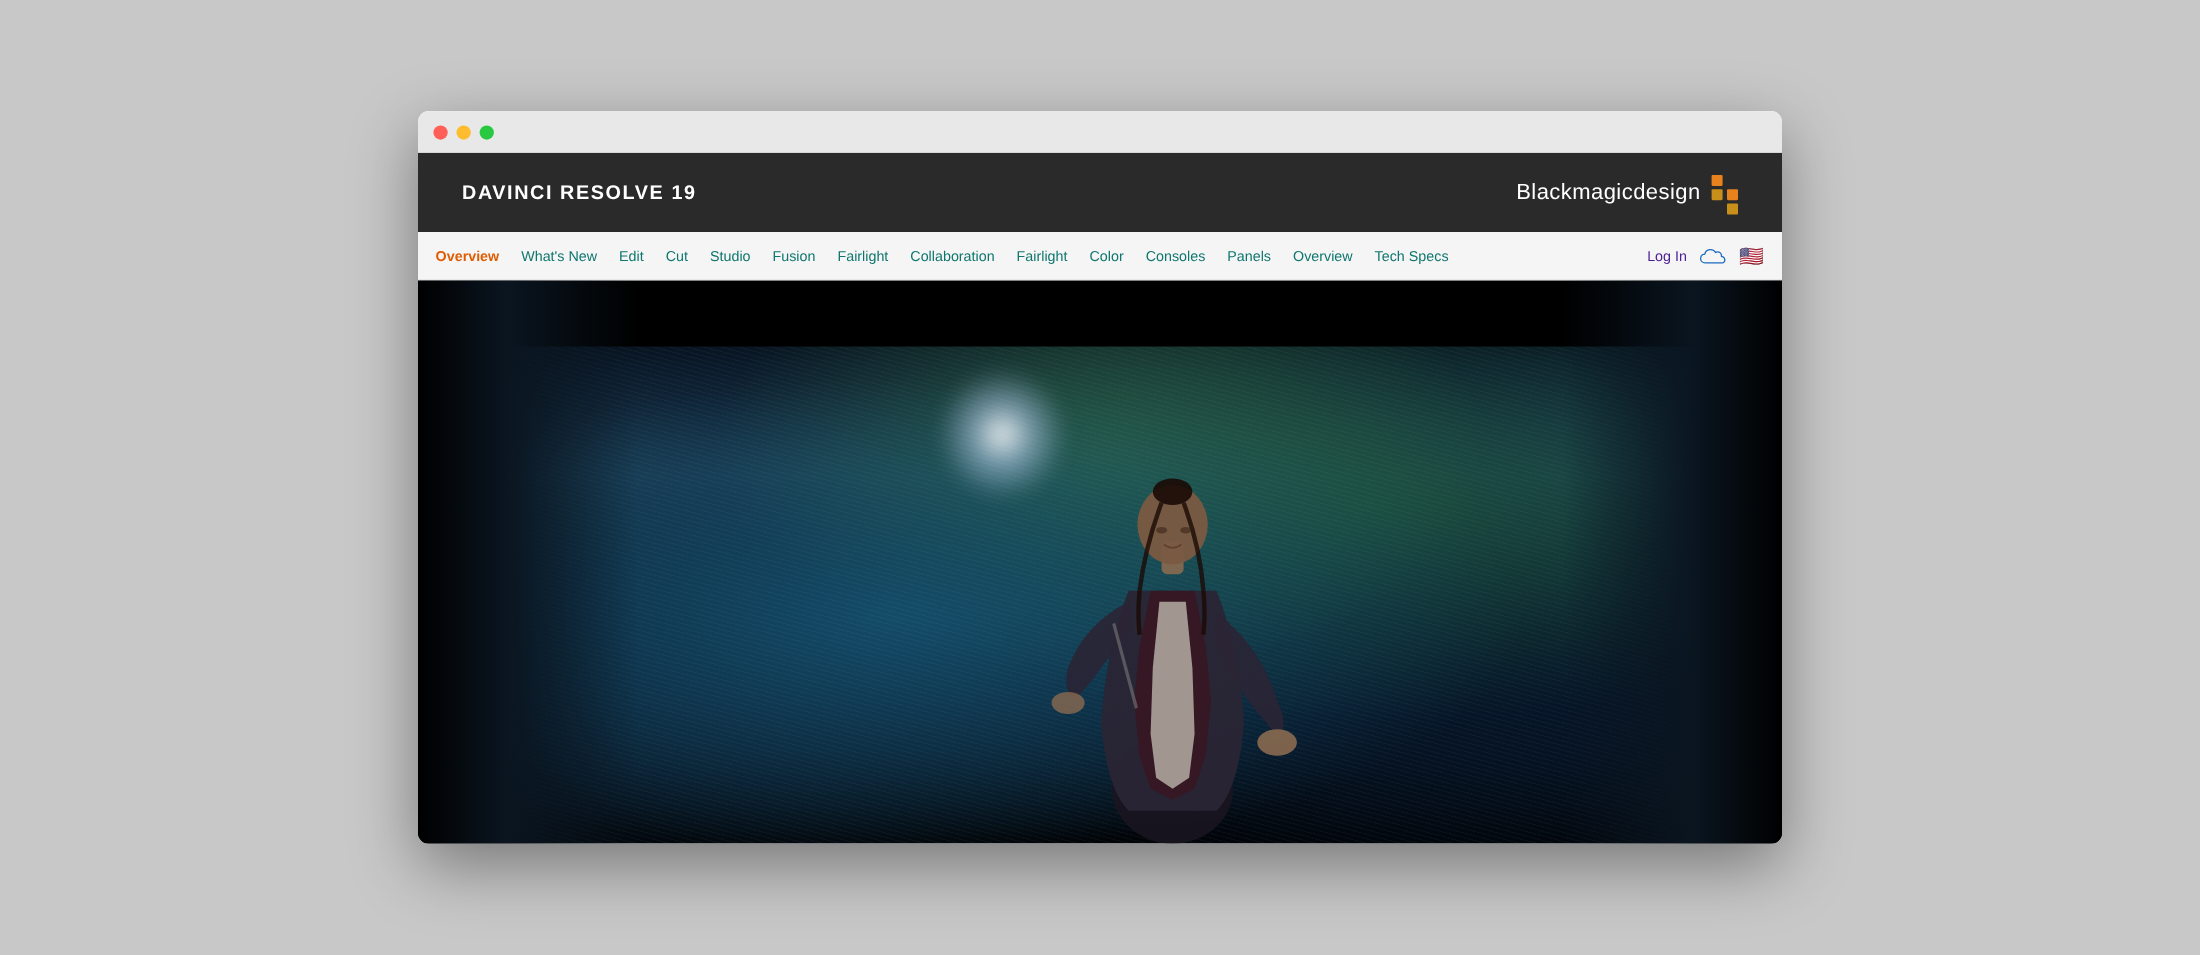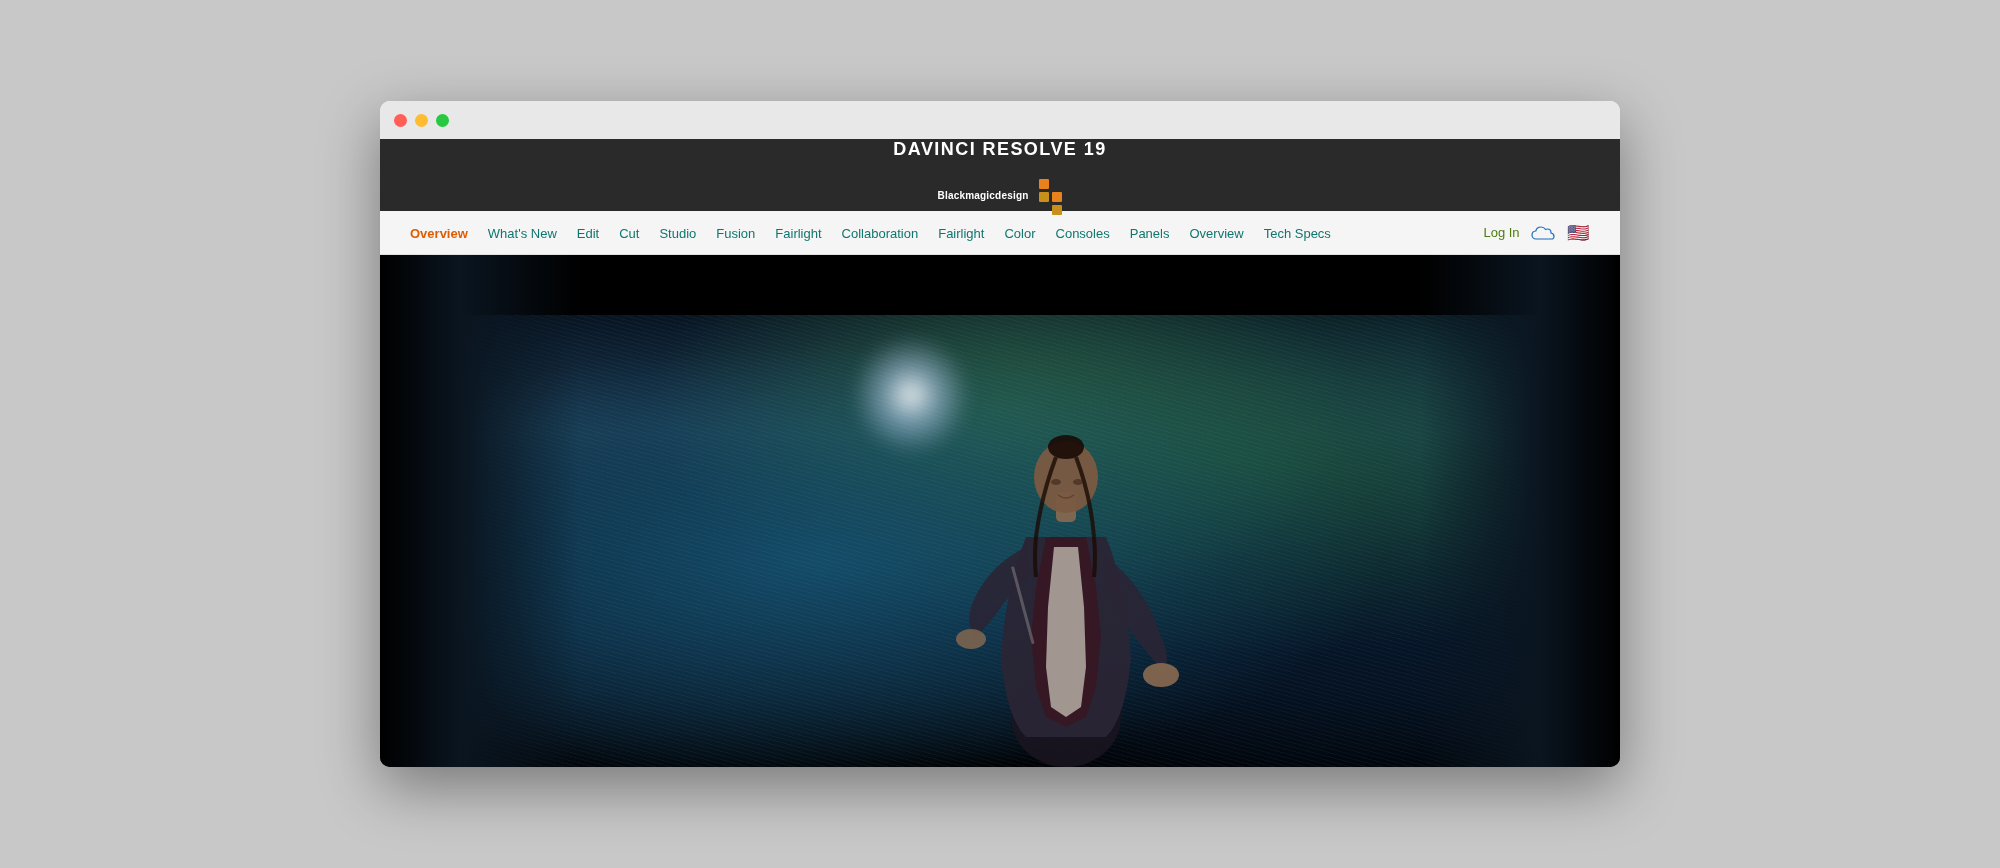--- a/index.html
+++ b/index.html
@@ -40,40 +40,39 @@
     .traffic-light.minimize { background: #febc2e; }
     .traffic-light.maximize { background: #28c840; }
 
     .header {
       background: #2a2a2a;
       height: 72px;
       display: flex;
       align-items: center;
       justify-content: space-between;
       padding: 0 40px;
-      flex-direction: column;
     }
 
     .header-title {
       color: #ffffff;
       font-size: 18px;
       font-weight: 700;
       letter-spacing: 0.08em;
     }
 
     .brand-logo {
       display: flex;
       align-items: center;
       gap: 10px;
     }
 
     .brand-name {
       color: #ffffff;
-      font-size: 10px;
-      font-weight: 700;
+      font-size: 20px;
+      font-weight: 400;
       letter-spacing: 0.02em;
     }
 
     .bmd-squares {
       display: grid;
       grid-template-columns: 1fr 1fr;
       gap: 3px;
       width: 24px;
       height: 32px;
     }
@@ -88,21 +87,21 @@
     .sq-gold { background: #c8901a; }
     .sq-empty { background: transparent; }
 
     .navbar {
       background: #f5f5f5;
       border-bottom: 1px solid #e0e0e0;
       height: 44px;
       display: flex;
       align-items: center;
       justify-content: space-between;
-      padding: 0 30px;
+      padding: 0 16px;
     }
 
     .nav-links {
       display: flex;
       align-items: center;
       gap: 20px;
       list-style: none;
     }
 
     .nav-links li a {
@@ -117,21 +116,21 @@
       font-weight: 600;
     }
 
     .nav-right {
       display: flex;
       align-items: center;
       gap: 10px;
     }
 
     .login-btn {
-      color: #4d7c0f;
+      color: #4c1d95;
       font-size: 13px;
       font-weight: 500;
       cursor: pointer;
       text-decoration: none;
     }
 
     .cloud-icon {
       width: 28px;
       height: 20px;
       position: relative;

